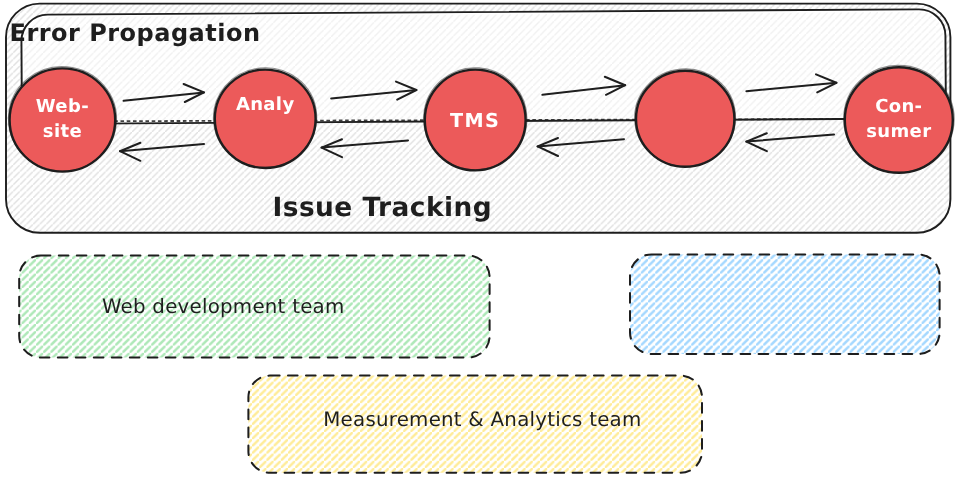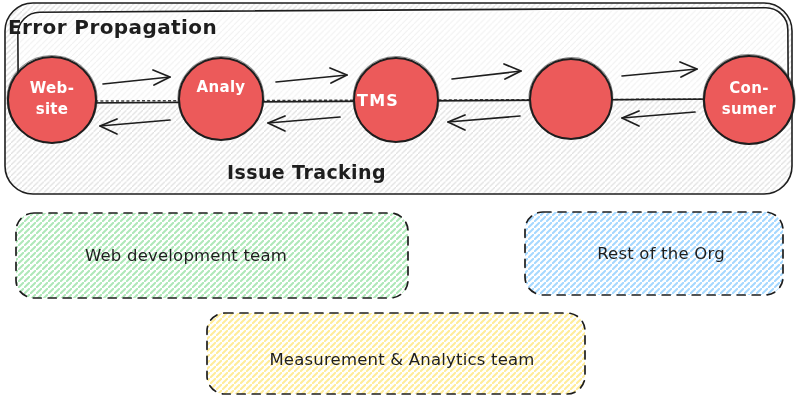--- a/index.html
+++ b/index.html
@@ -3,21 +3,21 @@
 <meta charset="utf-8">
 <style>
   html,body{margin:0;padding:0;background:#fff;}
   .stage{
     position:relative;width:800px;height:403px;background:#ffffff;overflow:hidden;
     font-family:"DejaVu Sans",sans-serif;color:#1e1e1e;
   }
   .stage svg{position:absolute;left:0;top:0;}
   .abs{position:absolute;}
   .title{font-size:20px;font-weight:bold;letter-spacing:.4px;white-space:nowrap;}
-  .subtitle{font-size:19px;font-weight:bold;letter-spacing:.4px;white-space:nowrap;}
+  .subtitle{font-size:22px;font-weight:bold;letter-spacing:.4px;white-space:nowrap;}
   .node-label{
     width:110px;text-align:center;color:#ffffff;font-weight:bold;
     font-size:15px;line-height:21px;letter-spacing:.3px;white-space:nowrap;
   }
   .node-label.single{font-size:16px;letter-spacing:1.2px;}
   .team-label{
     display:flex;align-items:center;justify-content:center;
     font-size:16.5px;letter-spacing:.2px;white-space:nowrap;
   }
 </style>
@@ -131,29 +131,28 @@
 
   <div class="abs node-label" style="left:-3px;top:78px;">
     <div>Web-</div>
     <div>site</div>
   </div>
 
   <div class="abs node-label" style="left:166px;top:77px;">
     <div>Analy</div>
   </div>
 
-  <div class="abs node-label single" style="left:323px;top:90px;text-align:center;">
+  <div class="abs node-label single" style="left:341px;top:90px;text-align:center;">
     <div>TMS</div>
   </div>
 
 
   <div class="abs node-label" style="left:694px;top:78px;">
     <div>Con-</div>
     <div>sumer</div>
   </div>
 
   <div class="abs team-label" style="left:16px;top:213px;width:392px;height:85px;transform:translateX(-26px);">Web development team</div>
 
-  <div class="abs team-label" style="left:525px;top:212px;width:258px;height:83px;transform:translateX(7px);">Rest of the Org</div>
 
-  <div class="abs team-label" style="left:207px;top:323px;width:378px;height:72px;transform:translateX(6px);">Measurement &amp; Analytics team</div>
+  <div class="abs team-label" style="left:207px;top:313px;width:378px;height:72px;transform:translateX(6px);">Measurement &amp; Analytics team</div>
 
 </div>
 
 </body></html>

